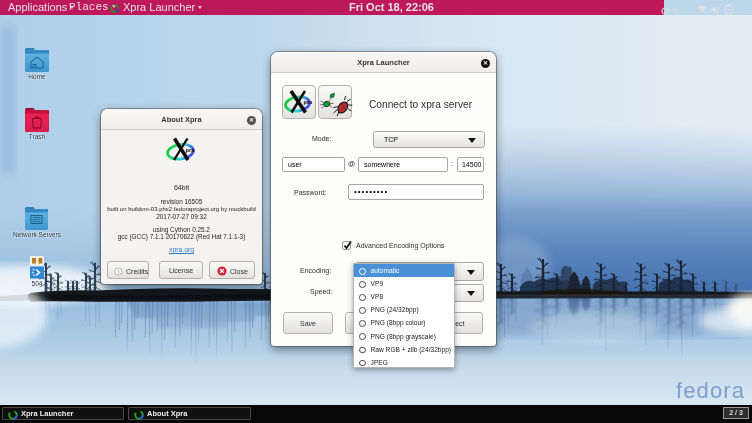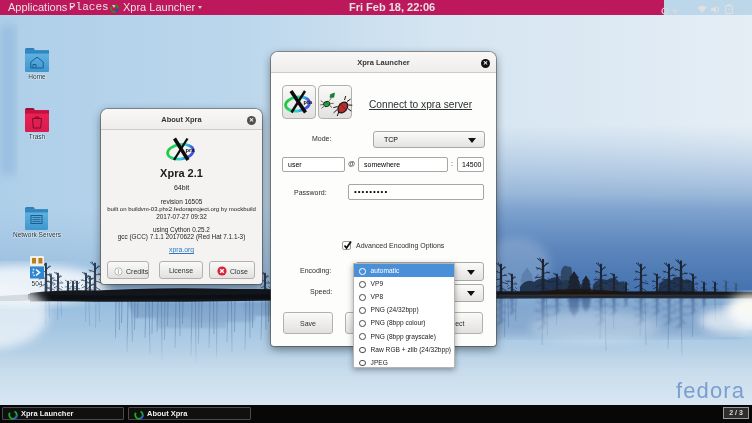--- a/index.html
+++ b/index.html
@@ -305,21 +305,20 @@
             <stop offset="0.45" stop-color="#22d98e"></stop>
             <stop offset="0.7" stop-color="#2ecede"></stop>
             <stop offset="1" stop-color="#4450e6"></stop>
     </linearGradient>
         </defs>
     <ellipse cx="18.5" cy="15.8" rx="13" ry="7.2" fill="none" stroke="url(#xl1)" stroke-width="2.7" transform="rotate(-8 18.5 15.8)"></ellipse>
     <path d="M12.5 2.5 L26 24" stroke="#0c0c0c" stroke-width="3.5" fill="none"></path>
     <path d="M25.5 2.5 L12 24" stroke="#0c0c0c" stroke-width="2.3" fill="none"></path>
     <text x="23.5" y="15.5" font-size="5.8" font-weight="bold" fill="#0c0c0c">pra</text>
   </svg>
-  <div class="abs" style="left:0;top:58px;width:161px;text-align:center;font-size:11px;font-weight:bold;color:#1c1c1c;">Xpra 2.1</div>
   <div class="abs" style="left:0;top:75px;width:161px;text-align:center;font-size:7px;color:#1c1c1c;">64bit</div>
   <div class="abs" style="left:0;top:89px;width:161px;text-align:center;font-size:6.4px;color:#1c1c1c;line-height:7.2px;white-space:nowrap;">revision 16505<br><span style="font-size:6px;">built on buildvm-03.phx2.fedoraproject.org by mockbuild</span><br>2017-07-27 09:32</div>
   <div class="abs" style="left:0;top:117px;width:161px;text-align:center;font-size:6.4px;color:#1c1c1c;line-height:7.2px;white-space:nowrap;">using Cython 0.25.2<br>gcc (GCC) 7.1.1 20170622 (Red Hat 7.1.1-3)</div>
   <div class="abs" style="left:0;top:137px;width:161px;text-align:center;font-size:6.8px;"><span style="color:#2a76c6;text-decoration:underline;">xpra.org</span></div>
   <div class="gbtn" style="left:6px;top:152px;width:42px;height:18px;">
     <svg style="position:absolute;left:6px;top:4.5px;" width="9" height="9" viewBox="0 0 9 9">
           <circle cx="4.5" cy="4.5" r="3.7" fill="#fafafa" stroke="#b9b9b6" stroke-width="1"></circle>
           <text x="4.5" y="7" font-size="6.5" text-anchor="middle" fill="#b0b0ad" font-weight="bold">i</text>
         </svg>
     <span style="position:absolute;left:18px;top:5.5px;">Credits</span>
@@ -356,21 +355,21 @@
       </g>
       <ellipse cx="7.8" cy="18" rx="3.3" ry="2.6" fill="#1da83c" stroke="#222" stroke-width="0.9" transform="rotate(-18 7.8 18)"></ellipse>
       <path d="M5.5 16 l4.6 2.6" stroke="#145f26" stroke-width="0.5"></path>
       <g stroke="#1a1a1a" stroke-width="1">
         <path d="M18.5 20.5 l-4.2 1.2 M18.2 23.5 l-3.6 3.4 M19.8 26 l-1.6 4 M25.5 14 l1.2 -4 M28 15.5 l3.6 -2.4 M29.3 19 l4 0.2 M28.8 22.5 l3.4 2.6"></path>
       </g>
       <ellipse cx="23.8" cy="21.5" rx="4.2" ry="6" fill="#b02e2e" stroke="#151515" stroke-width="1.1" transform="rotate(38 23.8 21.5)"></ellipse>
       <path d="M20.5 17.5 l7 6.4" stroke="#6d1414" stroke-width="0.6"></path>
     </svg>
   </div>
-  <div class="abs" style="left:98px;top:46.5px;font-size:10.2px;color:#2c3133;text-decoration:underline;">Connect to xpra server</div>
+  <div class="abs" style="left:98px;top:46.5px;font-size:10.2px;color:#2c3133;">Connect to xpra server</div>
 
   <div class="lbl" style="left:41px;top:83px;">Mode:</div>
   <div class="combo" style="left:102px;top:79px;width:112px;height:17px;line-height:15px;padding-left:10px;">TCP<span class="arr"></span></div>
 
   <div class="entry" style="left:11px;top:105px;width:63px;height:15px;">user</div>
   <div class="lbl" style="left:77px;top:108px;">@</div>
   <div class="entry" style="left:87px;top:105px;width:90px;height:15px;">somewhere</div>
   <div class="lbl" style="left:180px;top:108px;">:</div>
   <div class="entry" style="left:186px;top:105px;width:27px;height:15px;padding-left:4px;">14500</div>
 
@@ -407,21 +406,21 @@
 </div>
 
 <div id="topbar">
   <span class="item" style="left:8px;">Applications<span class="caret"></span></span>
   <span class="item" style="left:69px;font-family:Liberation Mono, monospace;">Places<span class="caret"></span></span>
   <span class="item" style="left:110px;"><svg width="9" height="9" viewBox="0 0 9 9" style="vertical-align:-2px">
           <circle cx="4.5" cy="4.5" r="3.4" fill="none" stroke="#14a014" stroke-width="1.6" stroke-dasharray="12 4"></circle>
           <circle cx="4.5" cy="4.5" r="3.4" fill="none" stroke="#2244cc" stroke-width="1.6" stroke-dasharray="4 17"></circle>
         </svg></span>
   <span class="item" style="left:123px;">Xpra Launcher<span class="caret"></span></span>
-  <span class="item" style="left:349px;font-weight:bold;">Fri Feb 18, 22:06</span>
+  <span class="item" style="left:349px;font-weight:bold;">Fri Oct 18, 22:06</span>
   <span class="item" style="left:661px;top:4px;height:7px;"><svg width="18" height="8" viewBox="0 0 18 8">
           <circle cx="4" cy="4" r="3" fill="none" stroke="#d8d8d8" stroke-width="1.2"></circle>
           <path d="M11 2.5 L17 2.5 L14 6.5 Z" fill="#d8d8d8"></path>
         </svg></span>
   <span class="item" style="left:697px;top:3px;height:9px;"><svg width="10" height="9" viewBox="0 0 10 9">
           <path d="M0.5 2.5 A6.4 6.4 0 0 1 9.5 2.5 L5 8 Z" fill="#e0e0e0"></path>
         </svg></span>
   <span class="item" style="left:711px;top:3px;height:9px;"><svg width="10" height="9" viewBox="0 0 10 9">
           <path d="M0 3 L2.5 3 L5 0.5 L5 8.5 L2.5 6 L0 6 Z" fill="#e0e0e0"></path>
           <path d="M6.5 2 A3.5 3.5 0 0 1 6.5 7" fill="none" stroke="#e0e0e0" stroke-width="1.1"></path>

